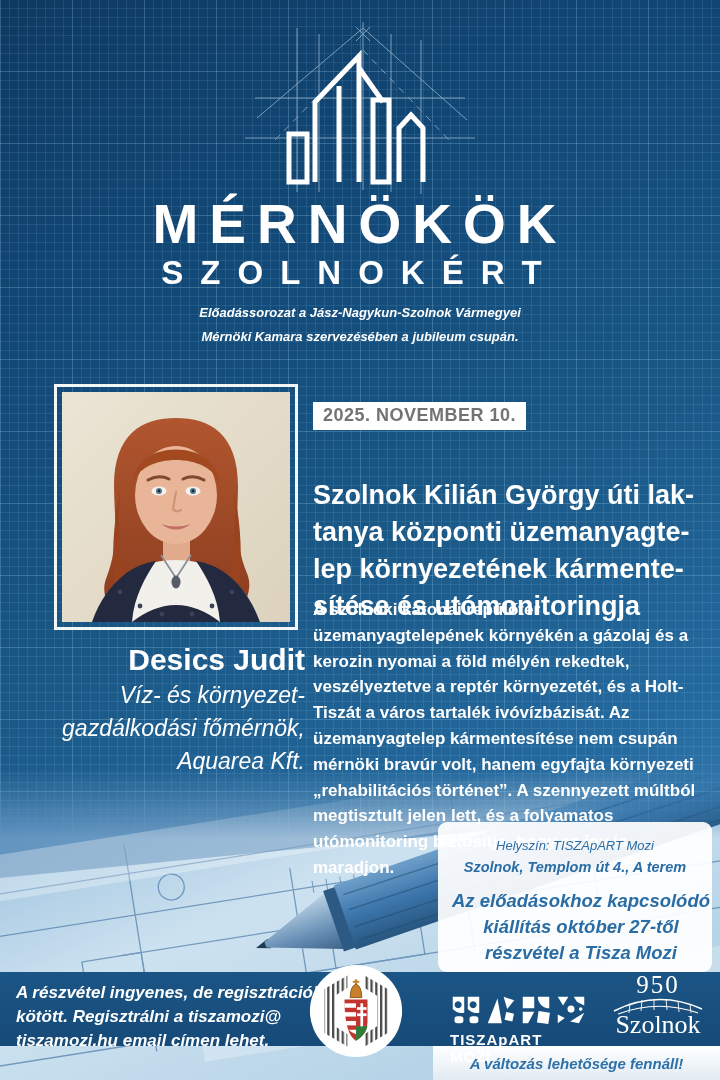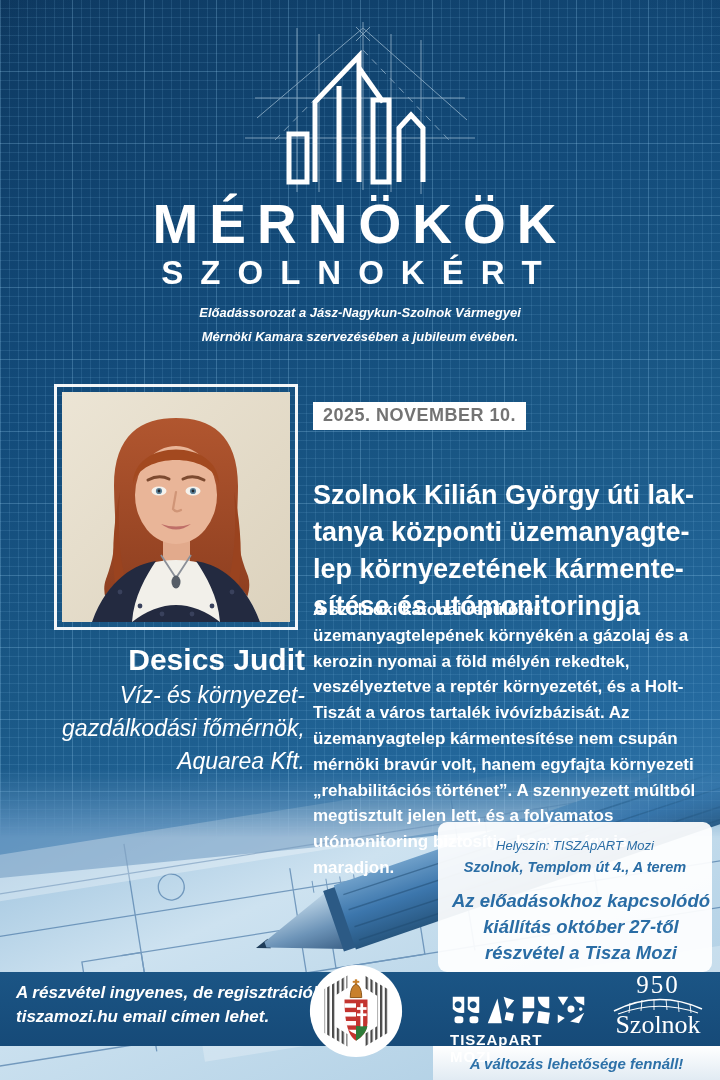--- a/index.html
+++ b/index.html
@@ -167,21 +167,21 @@
       <path d="M124,48 L148,82"></path>
       <rect x="138" y="80" width="16" height="82"></rect>
       <path d="M164,162 L164,108 L176,95 L188,108 L188,162"></path>
     </g>
   </svg>
 
   <div class="abs title1">MÉRNÖKÖK</div>
   <div class="abs title2">SZOLNOKÉRT</div>
   <div class="abs subtitle">
     <div>Előadássorozat a Jász-Nagykun-Szolnok Vármegyei</div>
-    <div>Mérnöki Kamara szervezésében a jubileum évében.</div>
+    <div>Mérnöki Kamara szervezésében a jubileum csupán.</div>
   </div>
 
   <div class="abs photo-frame">
     <svg width="228" height="230" viewBox="0 0 228 230">
       <defs>
         <linearGradient id="pbg" x1="0" y1="0" x2="1" y2="1">
           <stop offset="0" stop-color="#ece5d5"></stop>
             <stop offset="1" stop-color="#dcd2bd"></stop>
         </linearGradient>
         <linearGradient id="hairg" x1="0" y1="0" x2="0" y2="1">
@@ -251,20 +251,21 @@
       <div>kiállítás október 27-től</div>
       <div>részvétel a Tisza Mozi</div>
       <div>Art Caféban.</div>
     </div>
   </div>
 
   <div class="abs band"></div>
 
   <div class="abs reg-text">
     <div>A részvétel ingyenes, de regisztrációhoz</div>
+    <div>kötött. Regisztrálni a tiszamozi@</div>
     <div>tiszamozi.hu email címen lehet.</div>
   </div>
 
   <svg class="abs seal-logo" viewBox="0 0 100 100">
     <defs>
       <pattern id="bars" width="5" height="10" patternUnits="userSpaceOnUse">
         <rect width="5" height="10" fill="#ffffff"></rect>
         <rect x="0" width="2.4" height="10" fill="#4a4a4a"></rect>
       </pattern>
     </defs>

